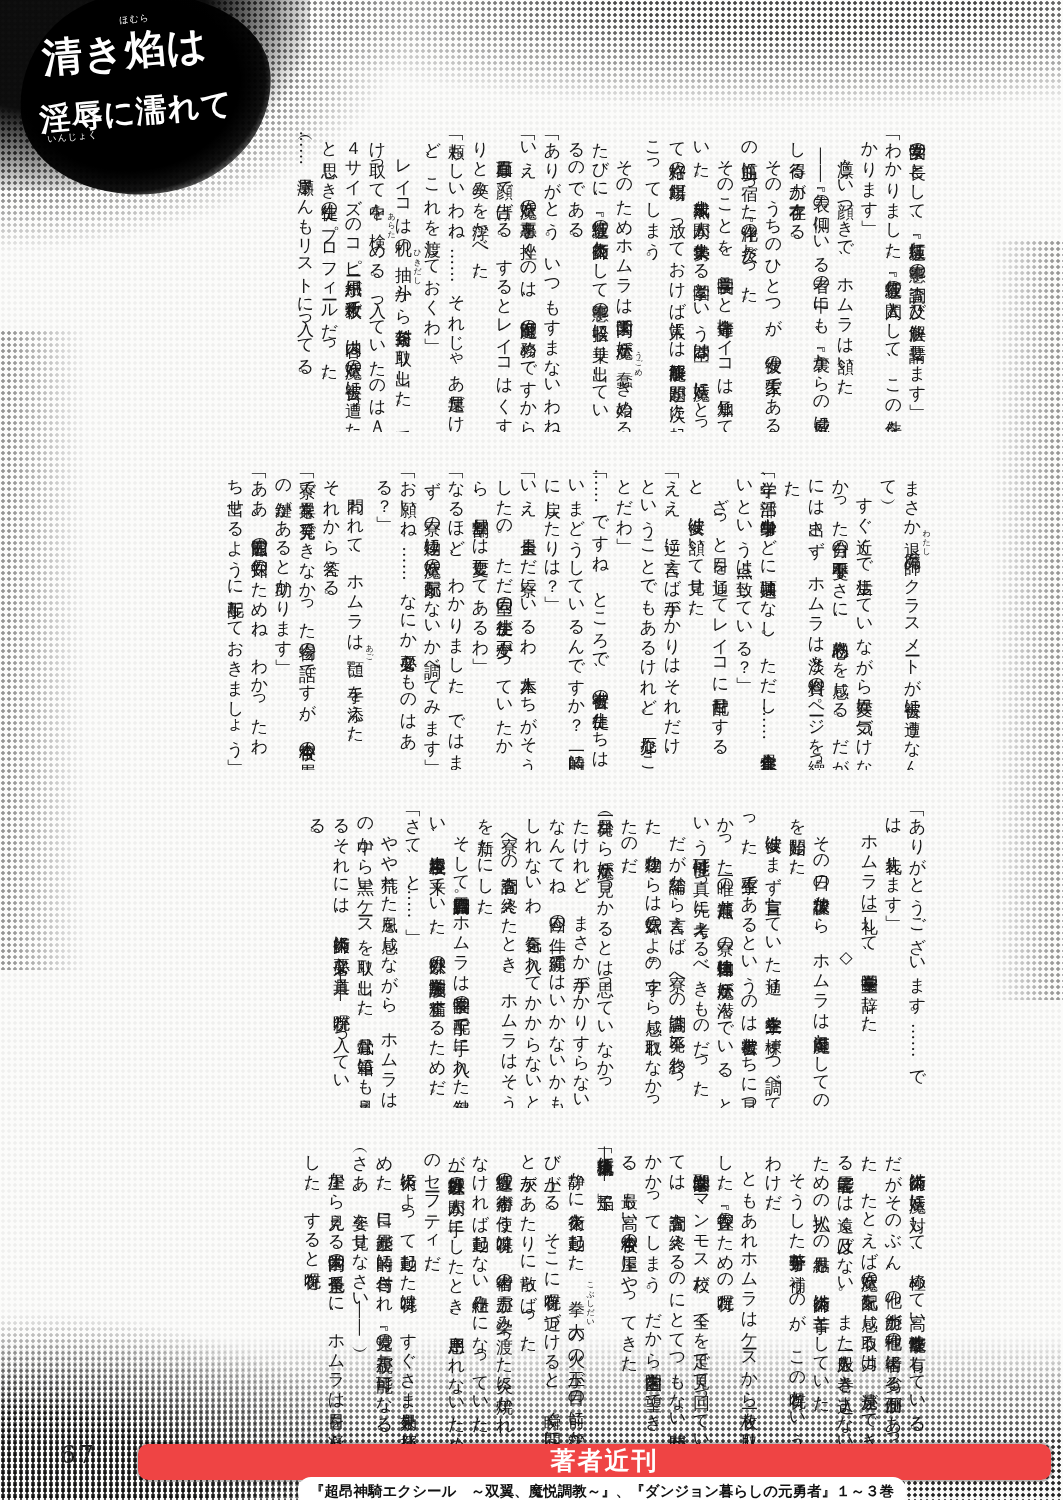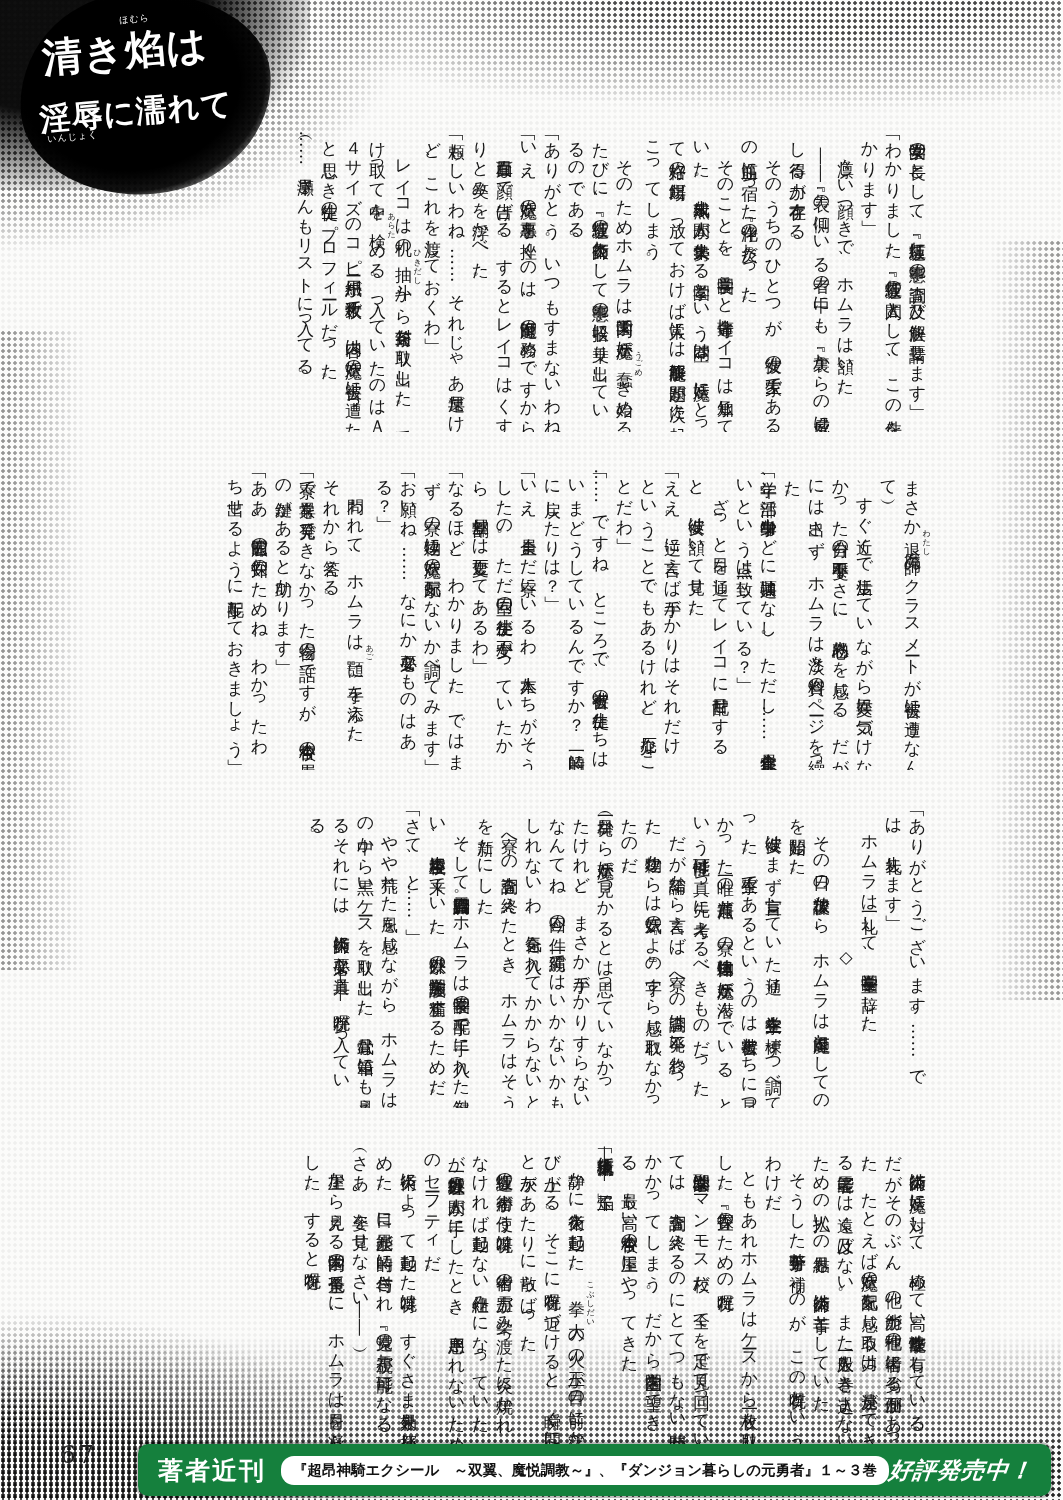--- a/index.html
+++ b/index.html
@@ -54,22 +54,22 @@
   }
   .band p{margin:0;padding:0;}
   .band p.center{text-align:center;}
   .band ruby rt{font-size:8px;letter-spacing:0;}
   #band1{top:130px}
   #band2{top:468px}
   #band3{top:806px}
   #band4{top:1143px}
   
   .page-number{position:absolute;left:60px;top:1440px;font-size:25px;color:#262626;letter-spacing:2px;}
-  .footer-bar{position:absolute;left:138px;top:1444px;width:913px;height:52px;background:#15803d;
-    border-radius:10px;display:flex;align-items:center;box-shadow:0 0 0 2px rgba(0,0,0,.25);}
+  .footer-bar{position:absolute;left:138px;top:1444px;width:913px;height:36px;background:#ef4444;
+    border-radius:10px;display:flex;align-items:center;box-shadow:0 0 0 2px rgba(0,0,0,.25);flex-direction:column;}
   .footer-label{color:#fff;font-weight:bold;font-size:25px;margin-left:20px;letter-spacing:2px;
     font-family:"DejaVu Sans","Liberation Sans",sans-serif;white-space:nowrap;}
   .footer-books{background:#fff;color:#111;border-radius:13px;margin-left:15px;padding:5px 12px;
     font-size:14.5px;font-weight:bold;white-space:nowrap;}
   .footer-promo{color:#fff;font-weight:bold;font-style:italic;font-size:23px;margin-left:auto;
     margin-right:18px;transform:skewX(-6deg);letter-spacing:1px;white-space:nowrap;
     font-family:"DejaVu Sans","Liberation Sans",sans-serif;}
 </style>
 </head>
 <body>

